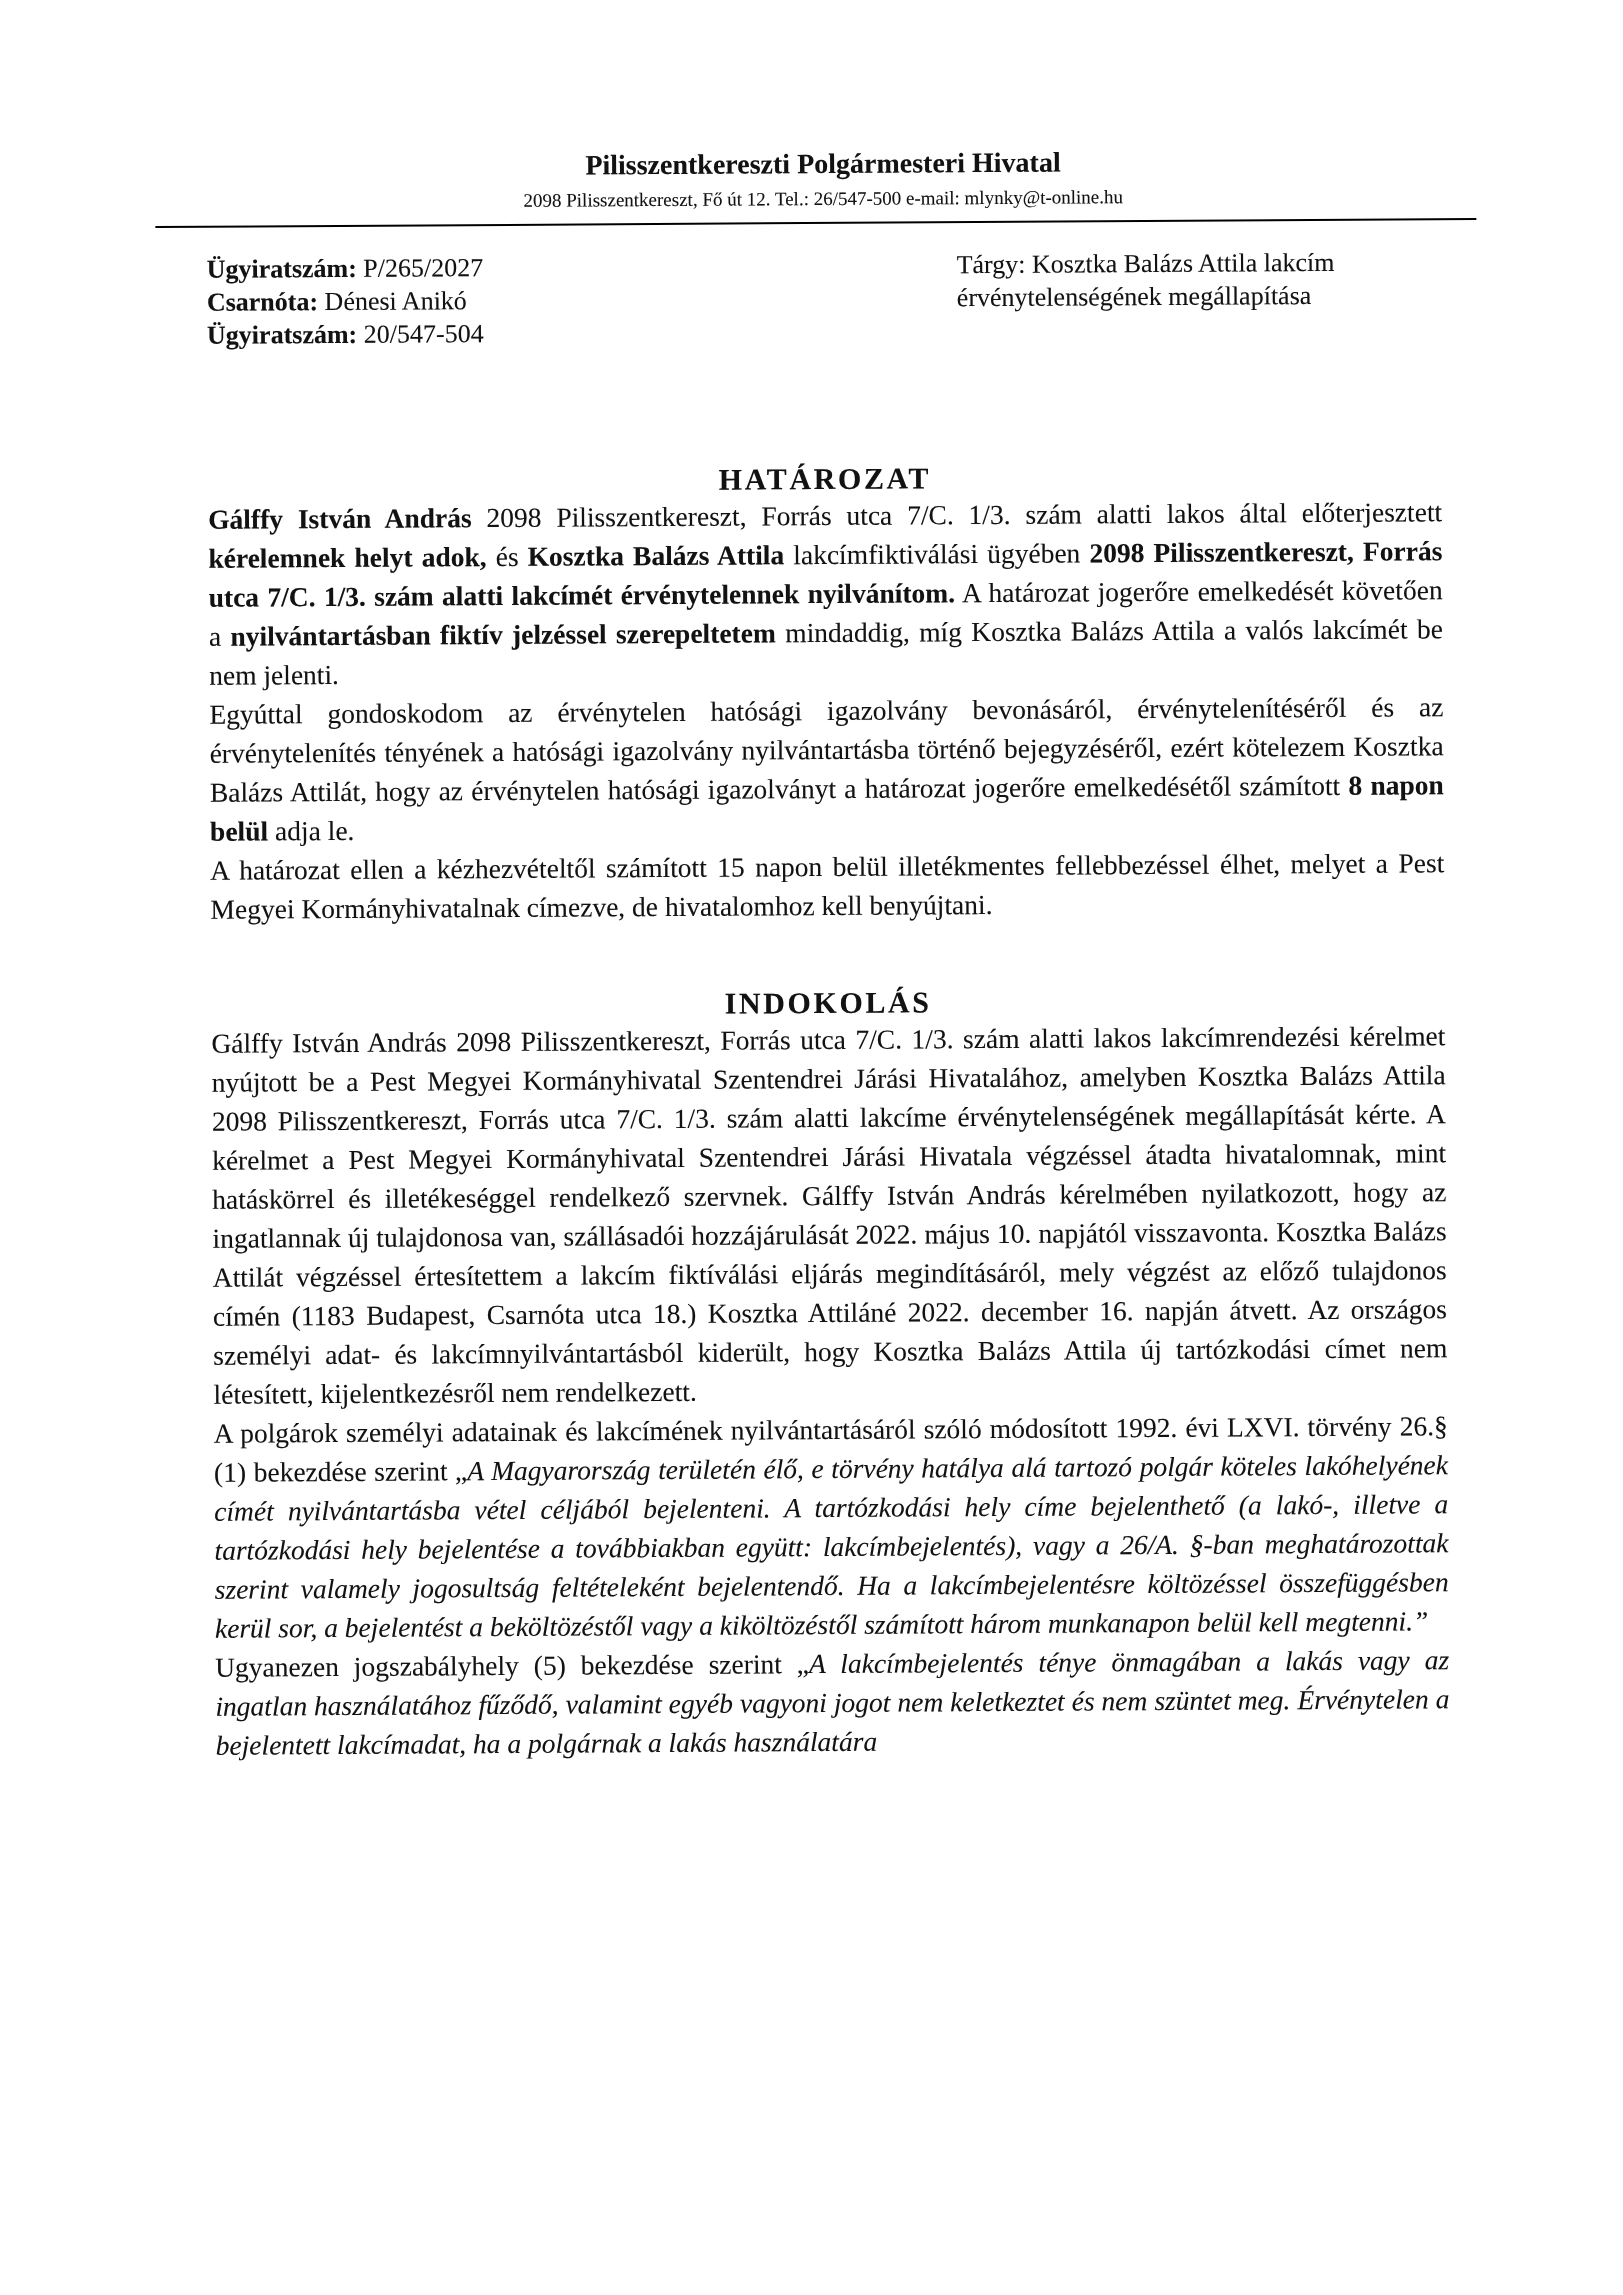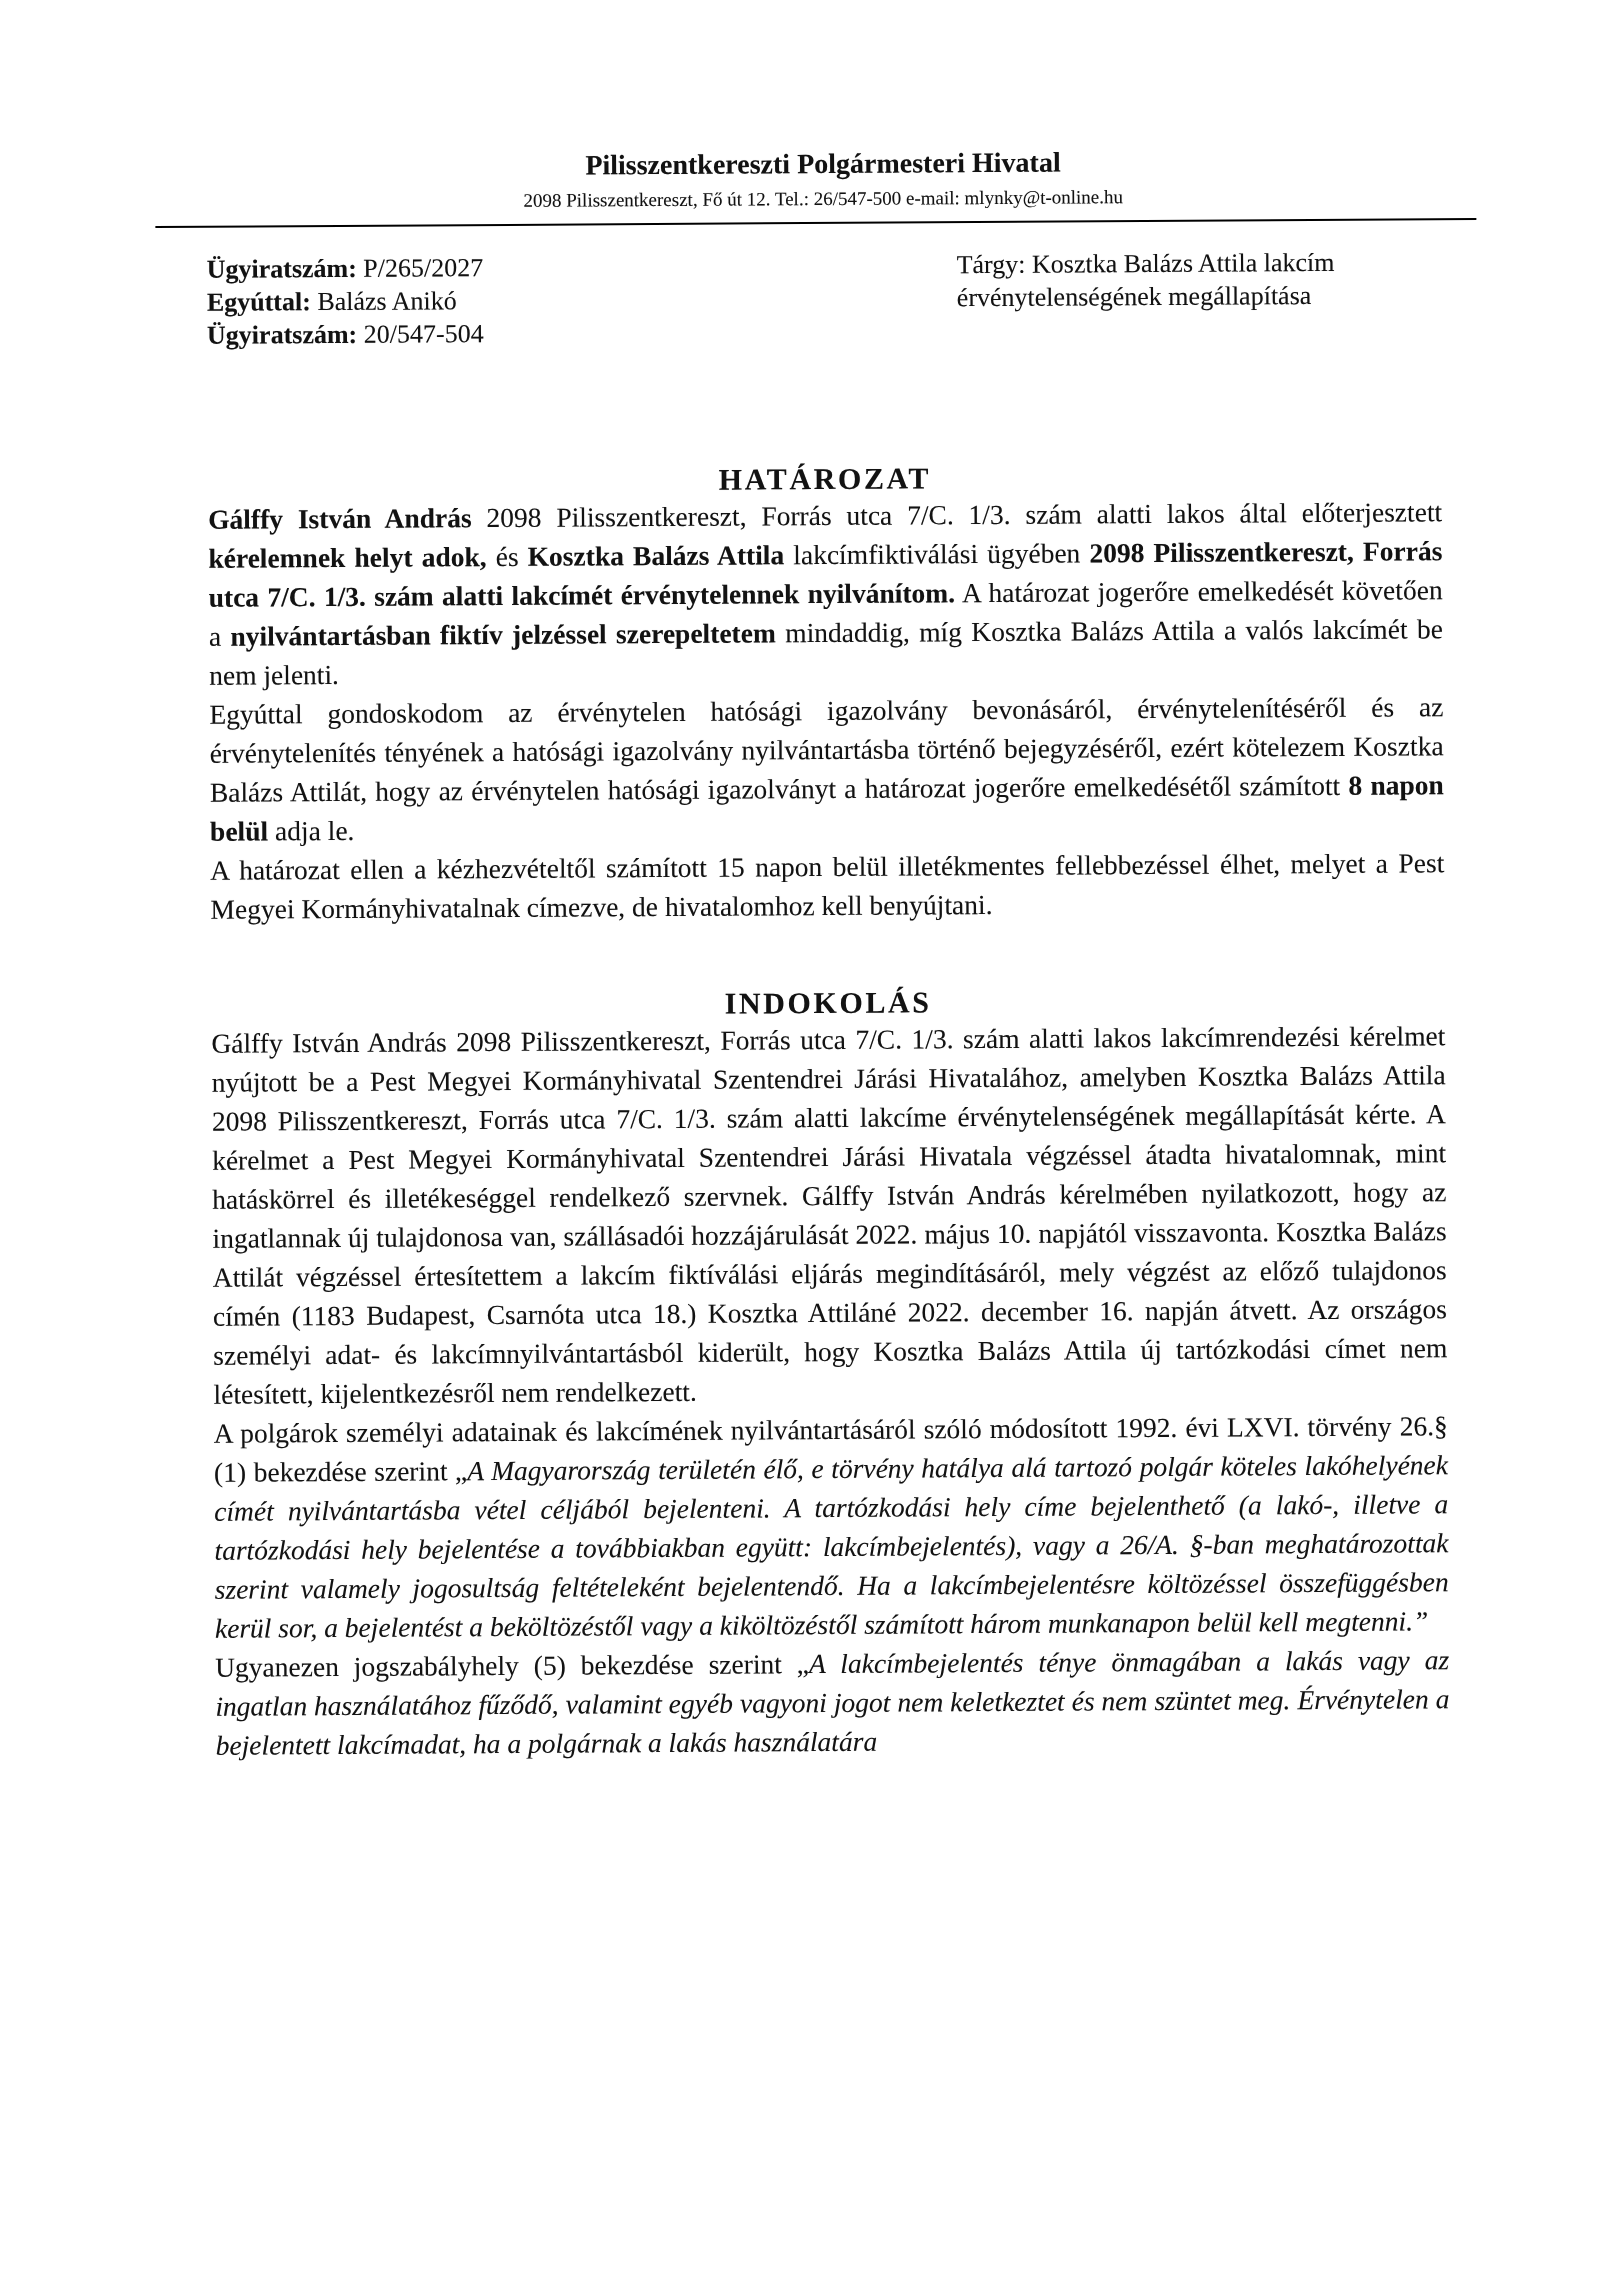--- a/index.html
+++ b/index.html
@@ -86,21 +86,21 @@
 <div class="page">
   <div class="content">
 
     <div class="lh-title">Pilisszentkereszti Polgármesteri Hivatal</div>
     <div class="lh-sub">2098 Pilisszentkereszt, Fő út 12. Tel.: 26/547-500 e-mail: mlynky@t-online.hu</div>
     <div class="rule"></div>
 
     <div class="info-row">
       <div class="info-left">
         <div><span class="label">Ügyiratszám:</span> <span>P/265/2027</span></div>
-        <div><span class="label">Egyúttal:</span> <span>Balázs Anikó</span></div>
+        <div><span class="label">Csarnóta:</span> <span>Dénesi Anikó</span></div>
         <div><span class="label">Ügyiratszám:</span> <span>20/547-504</span></div>
       </div>
       <div class="info-right">
         <div>Tárgy: Kosztka Balázs Attila lakcím</div>
         <div>érvénytelenségének megállapítása</div>
       </div>
     </div>
 
     <div class="doc-heading decision">HATÁROZAT</div>
 

